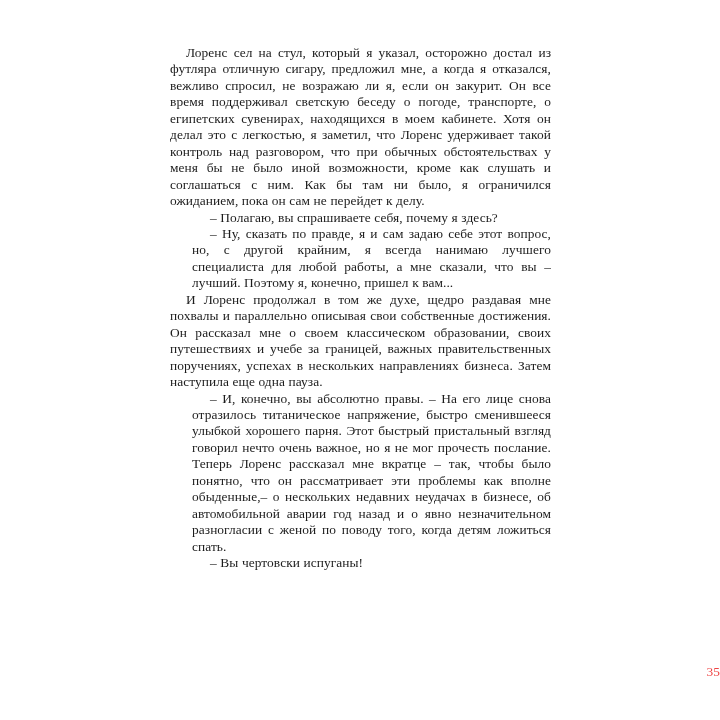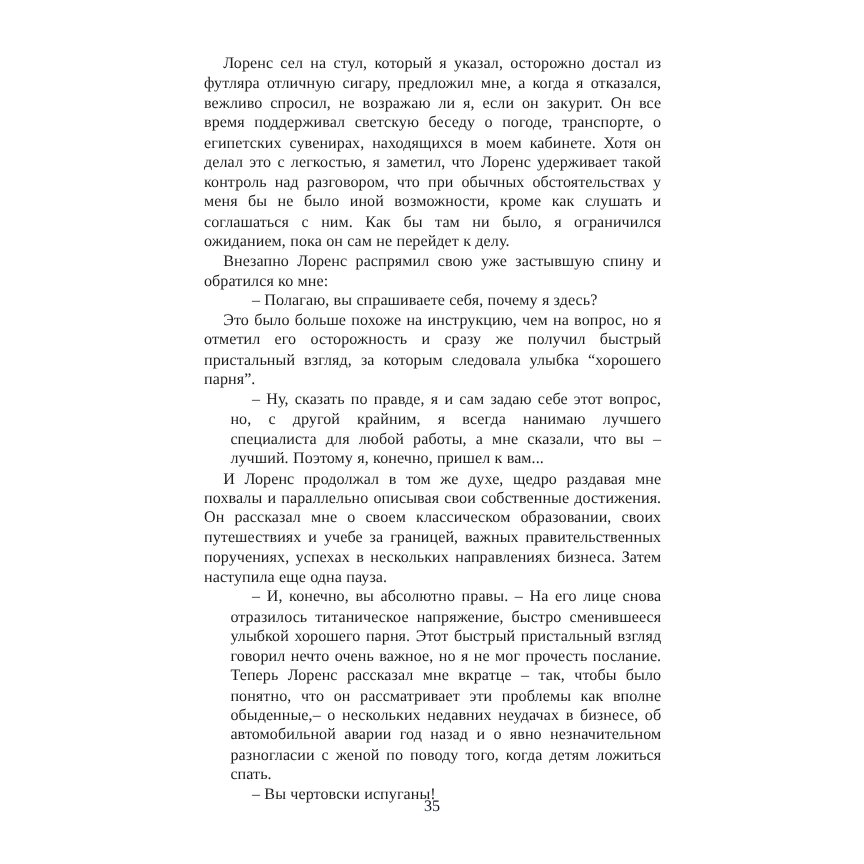--- a/index.html
+++ b/index.html
@@ -44,40 +44,38 @@
     margin-left: 22px;
   }
   p.para.last-short {
     text-align: left;
   }
   .page-number {
     position: absolute;
     left: 0;
     top: 664px;
     width: 720px;
-    text-align: center;
+    text-align: right;
     font-size: 13.4px;
     line-height: 16px;
-    color: #0f172a;
+    color: #ef4444;
   }
 </style>
 </head>
 <body>
 
 <div class="page">
 
   <div class="text-column">
 
     <p class="para">Лоренс сел на стул, который я указал, осторожно достал из футляра отличную сигару, предложил мне, а когда я отказался, вежливо спросил, не возражаю ли я, если он закурит. Он все время поддерживал светскую беседу о погоде, транспорте, о египетских сувенирах, находящихся в моем кабинете. Хотя он делал это с легкостью, я заметил, что Лоренс удерживает такой контроль над разговором, что при обычных обстоятельствах у меня бы не было иной возможности, кроме как слушать и соглашаться с ним. Как бы там ни было, я ограничился ожиданием, пока он сам не перейдет к делу.</p>
 
-    <p class="para">Внезапно Лоренс распрямил свою уже застывшую спину и обратился ко мне:</p>
 
     <p class="para dialogue last-short">–  Полагаю, вы спрашиваете себя, почему я здесь?</p>
 
-    <p class="para">Это было больше похоже на инструкцию, чем на вопрос, но я отметил его осторожность и сразу же получил быстрый пристальный взгляд, за которым следовала улыбка “хорошего парня”.</p>
 
     <p class="para dialogue">–  Ну, сказать по правде, я и сам задаю себе этот вопрос, но, с другой крайним, я всегда нанимаю лучшего специалиста для любой работы, а мне сказали, что вы – лучший. Поэтому я, конечно, пришел к вам...</p>
 
     <p class="para">И Лоренс продолжал в том же духе, щедро раздавая мне похвалы и параллельно описывая свои собственные достижения. Он рассказал мне о своем классическом образовании, своих путешествиях и учебе за границей, важных правительственных поручениях, успехах в нескольких направлениях бизнеса. Затем наступила еще одна пауза.</p>
 
 
     <p class="para dialogue">–  И, конечно, вы абсолютно правы. – На его лице снова отразилось титаническое напряжение, быстро сменившееся улыбкой хорошего парня. Этот быстрый пристальный взгляд говорил нечто очень важное, но я не мог прочесть послание. Теперь Лоренс рассказал мне вкратце – так, чтобы было понятно, что он рассматривает эти проблемы как вполне обыденные,– о нескольких недавних неудачах в бизнесе, об автомобильной аварии год назад и о явно незначительном разногласии с женой по поводу того, когда детям ложиться спать.</p>
 
 
     <p class="para dialogue last-short">–  Вы чертовски испуганы!</p>

